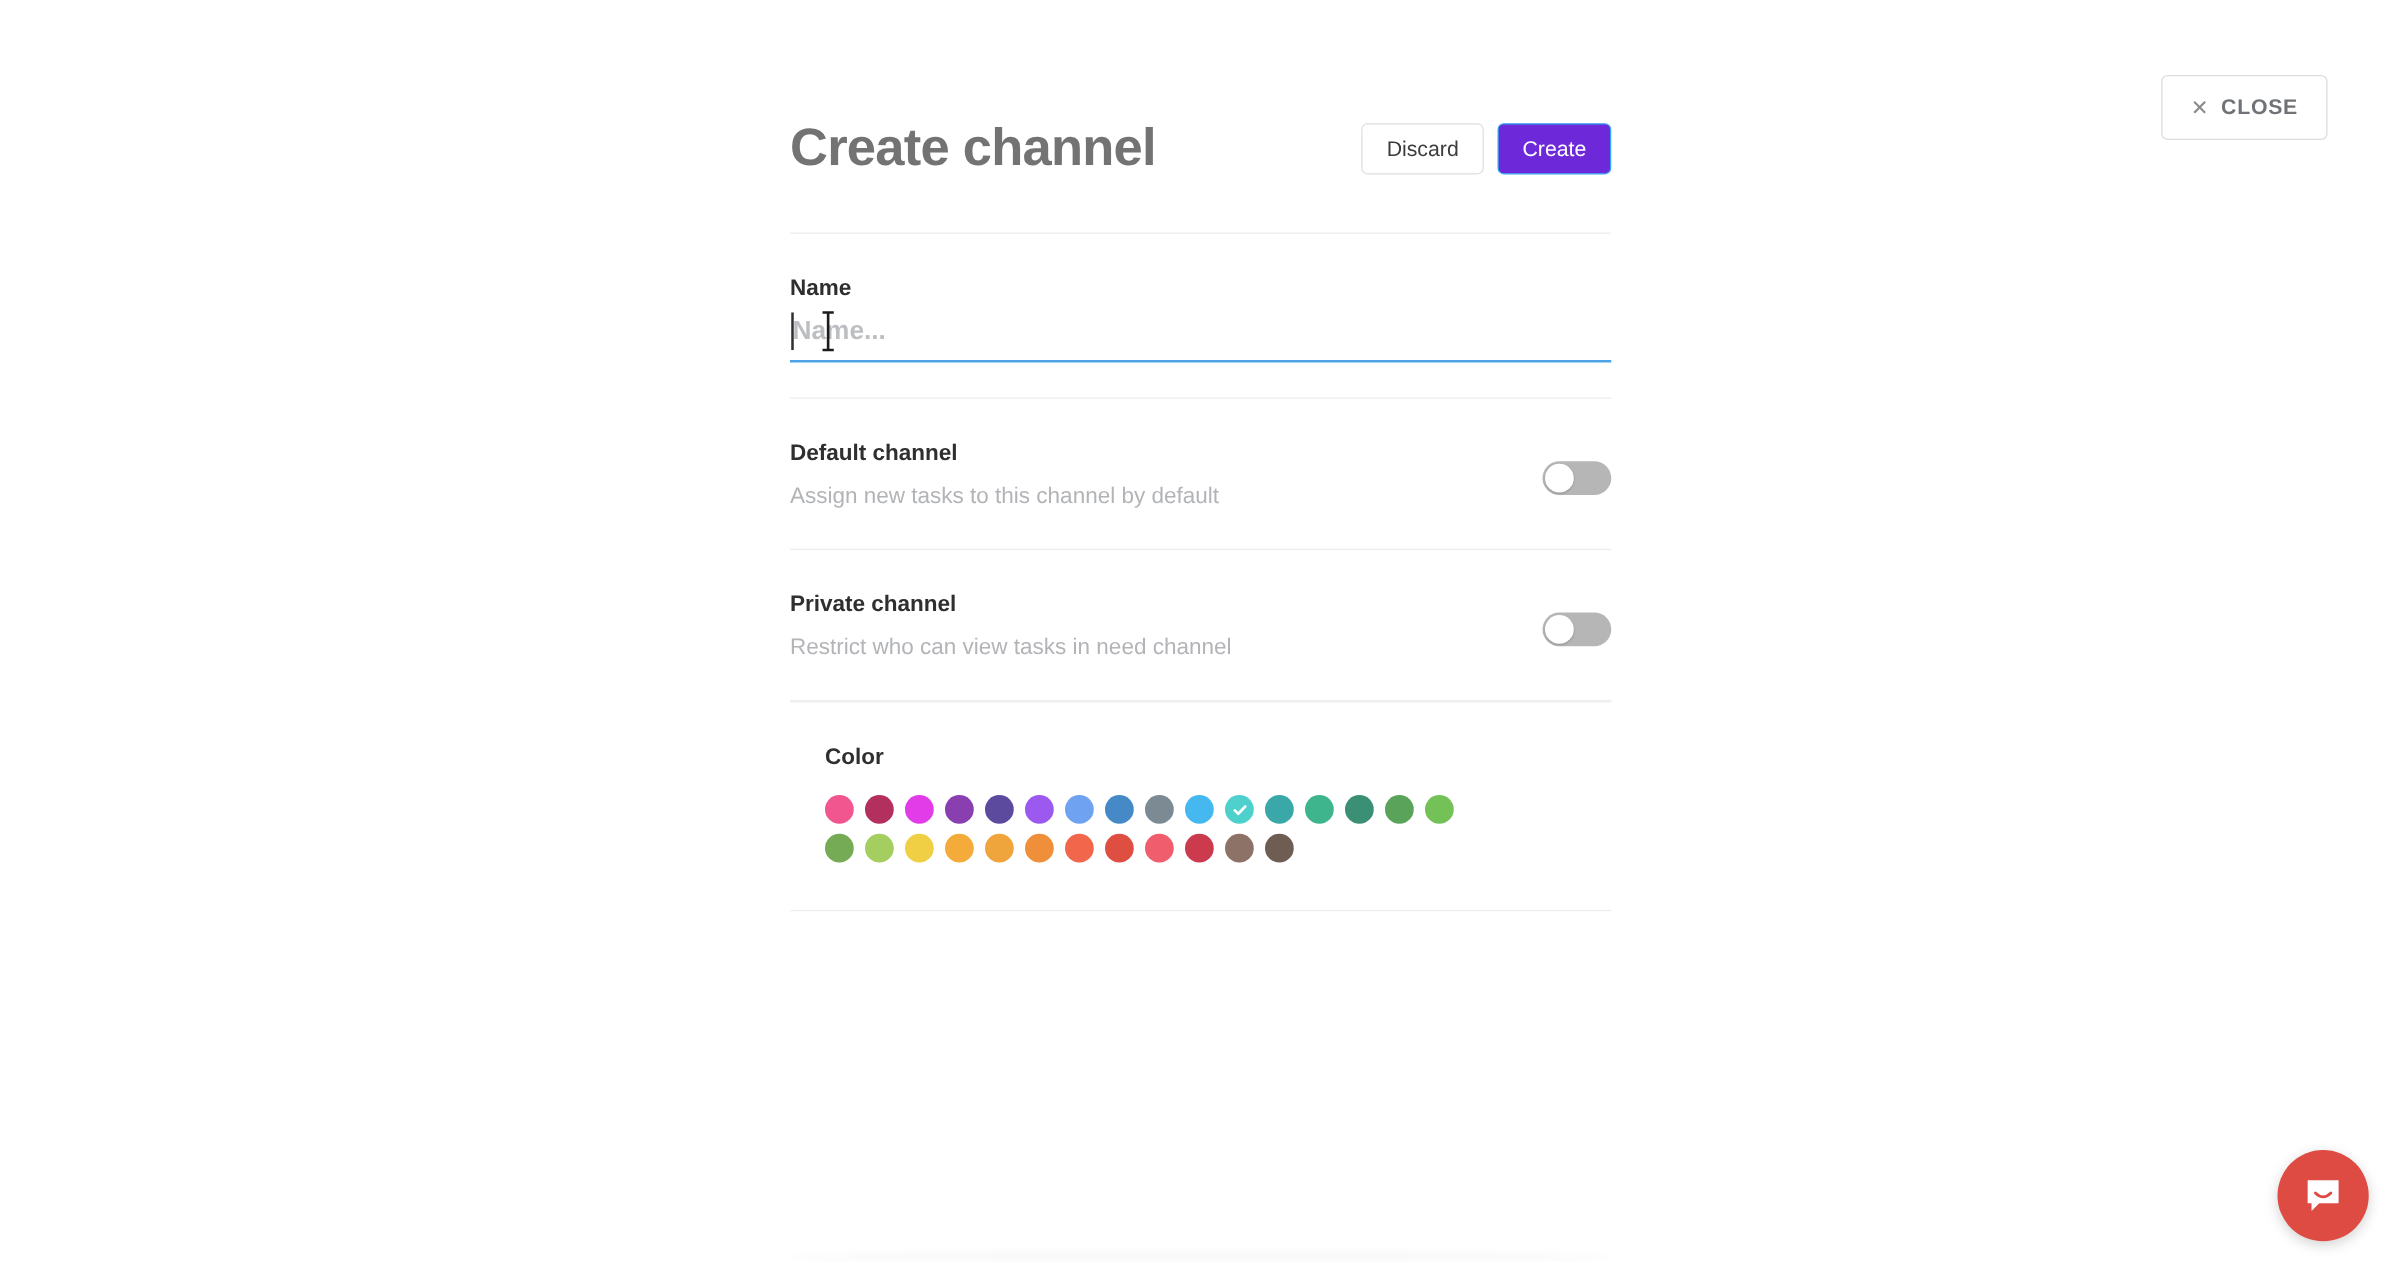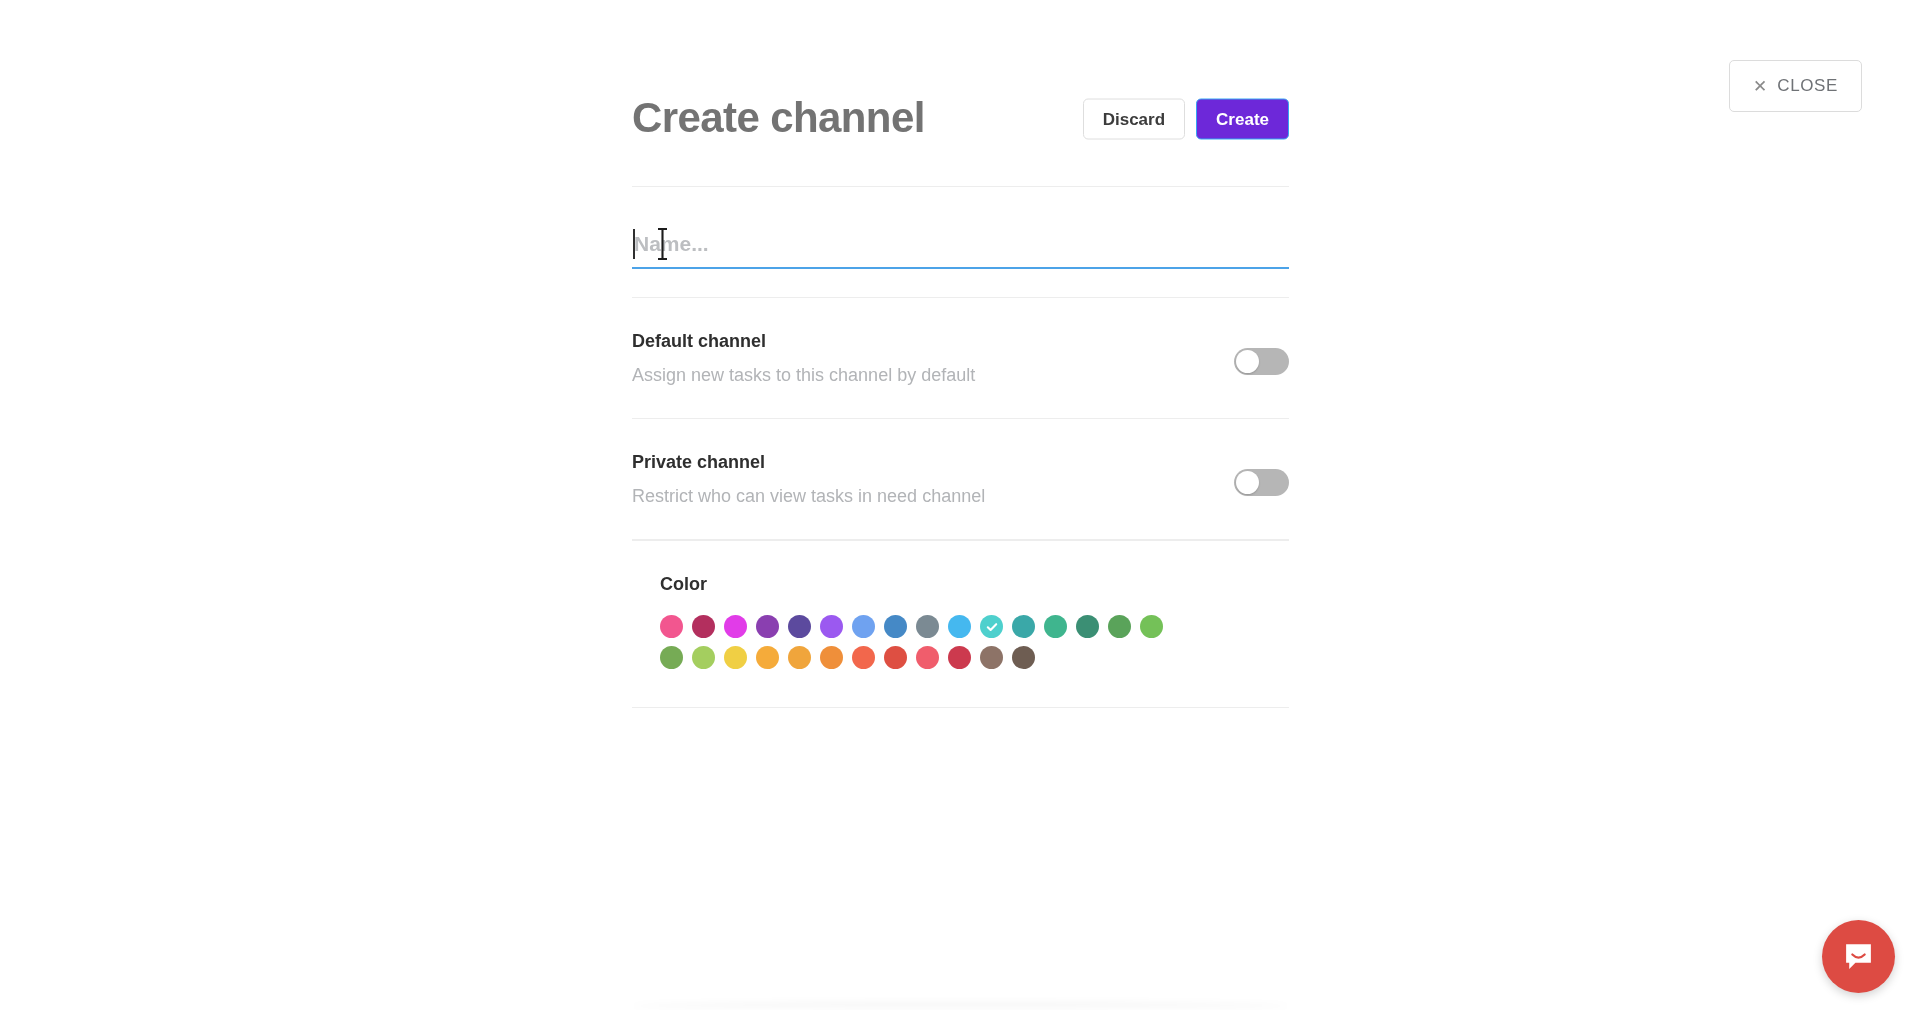--- a/index.html
+++ b/index.html
@@ -39,21 +39,21 @@
   .close-btn .x-glyph {
     font-size: 17px;
     color: #8a8a8a;
     line-height: 1;
     font-weight: 400;
   }
   .close-btn .close-label {
     font-size: 17px;
     letter-spacing: 0.6px;
     color: #6f7276;
-    font-weight: 400;
+    font-weight: 700;
   }
 
   
   .panel {
     position: absolute;
     left: 632px;
     top: 0;
     width: 657px;
     height: 1010px;
   }
@@ -78,21 +78,21 @@
     top: 119px;
     transform: translateY(-50%);
     display: flex;
     align-items: center;
     gap: 11px;
   }
   .btn {
     height: 41px;
     border-radius: 5px;
     font-size: 17px;
-    font-weight: 700;
+    font-weight: 400;
     display: inline-flex;
     align-items: center;
     justify-content: center;
     cursor: pointer;
     padding: 4px 19px;
     border: 1px solid transparent;
   }
   .btn-discard {
     background: #ffffff;
     border-color: #dedede;
@@ -287,20 +287,21 @@
       <div class="panel-title">Create channel</div>
       <div class="header-actions">
         <div class="btn btn-discard">Discard</div>
         <div class="btn btn-create">Create</div>
       </div>
     </div>
     <div class="divider"></div>
 
     <div class="section">
       <div class="section-inner" style="padding-bottom:28px;">
+        <div class="field-label">Name</div>
         <div class="name-input-wrap">
           <input class="name-input" type="text" placeholder="Name..." style="">
           <div class="text-caret"></div>
           <svg class="ibeam-cursor" viewBox="0 0 13 34">
             <path d="M2 2 H11 M6.5 2 V32 M2 32 H11" stroke="#1c1c1c" stroke-width="2.1" fill="none"></path>
           </svg>
         </div>
       </div>
     </div>
     <div class="divider"></div>

